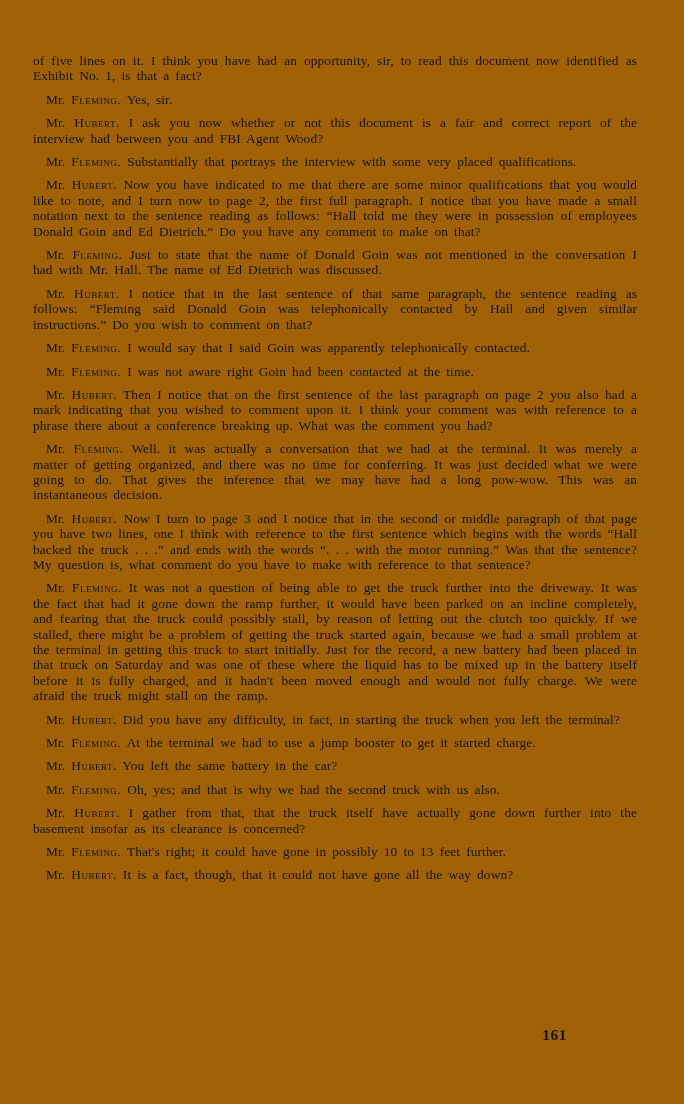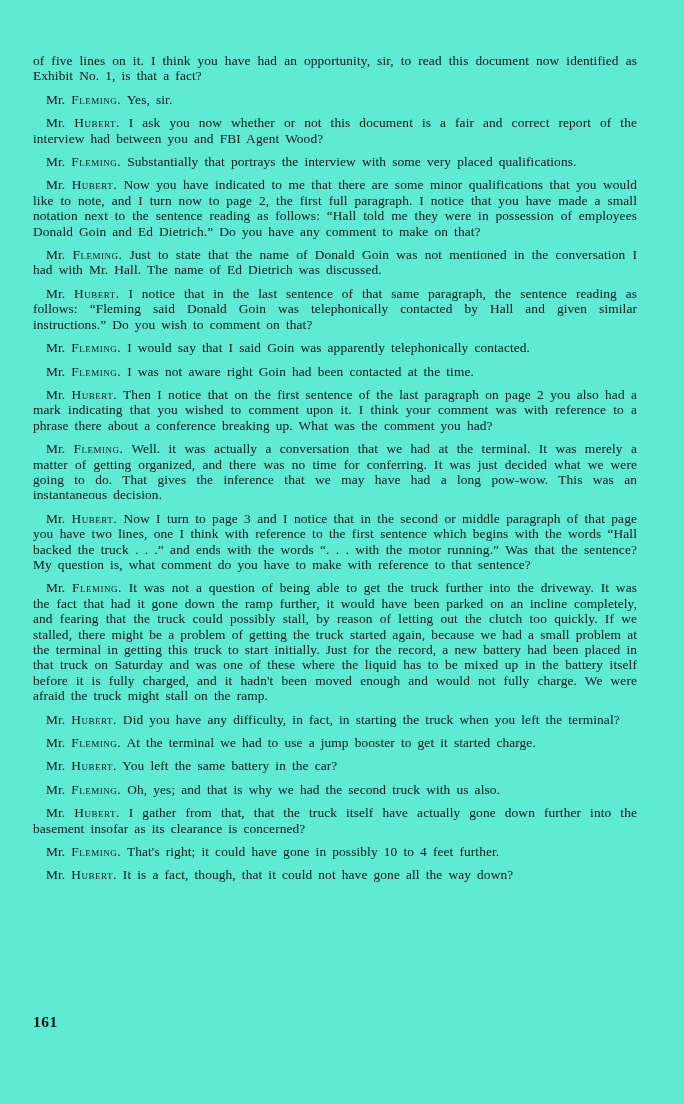--- a/index.html
+++ b/index.html
@@ -11,21 +11,21 @@
     width: 684px;
     height: 1104px;
     overflow: hidden;
     position: relative;
   }
   .page {
     box-sizing: border-box;
     width: 684px;
     height: 1104px;
     padding: 53px 47px 0 33px;
-    background: #5eead4;
+    background: #a16207;
     color: #141414;
     font-family: "Liberation Serif", "DejaVu Serif", serif;
   }
   .text-block {
     min-height: 951px;
   }
   .para {
     margin: 0;
     text-align: justify;
     font-size: 13.4px;
@@ -36,23 +36,23 @@
   }
   .para.indent {
     text-indent: 13px;
     margin-top: 8px;
   }
   .speaker-name {
     font-variant: small-caps;
     letter-spacing: 0.5px;
   }
   .page-number-row {
-    text-align: left;
+    text-align: right;
     padding-right: 70px;
-    margin-top: 9px;
+    margin-top: 22px;
   }
   .page-number {
     font-weight: 700;
     font-size: 15.5px;
     letter-spacing: 0.5px;
     color: #141414;
   }
 </style>
 </head>
 <body>
@@ -70,19 +70,19 @@
       <p class="para indent"><span>Mr. </span><span class="speaker-name">Fleming.</span><span> I was not aware right Goin had been contacted at the time.</span></p>
       <p class="para indent"><span>Mr. </span><span class="speaker-name">Hubert.</span><span> Then I notice that on the first sentence of the last paragraph on page 2 you also had a mark indicating that you wished to comment upon it.  I think your comment was with reference to a phrase there about a conference breaking up.  What was the comment you had?</span></p>
       <p class="para indent"><span>Mr. </span><span class="speaker-name">Fleming.</span><span> Well. it was actually a conversation that we had at the terminal.  It was merely a matter of getting organized, and there was no time for conferring.  It was just decided what we were going to do.  That gives the inference that we may have had a long pow-wow.  This was an instantaneous decision.</span></p>
       <p class="para indent"><span>Mr. </span><span class="speaker-name">Hubert.</span><span> Now I turn to page 3 and I notice that in the second or middle paragraph of that page you have two lines, one I think with reference to the first sentence which begins with the words “Hall backed the truck . . .” and ends with the words “. . . with the motor running.”  Was that the sentence?  My question is, what comment do you have to make with reference to that sentence?</span></p>
       <p class="para indent"><span>Mr. </span><span class="speaker-name">Fleming.</span><span> It was not a question of being able to get the truck further into the driveway.  It was the fact that had it gone down the ramp further, it would have been parked on an incline completely, and fearing that the truck could possibly stall, by reason of letting out the clutch too quickly.  If we stalled, there might be a problem of getting the truck started again, because we had a small problem at the terminal in getting this truck to start initially.  Just for the record, a new battery had been placed in that truck on Saturday and was one of these where the liquid has to be mixed up in the battery itself before it is fully charged, and it hadn't been moved enough and would not fully charge.  We were afraid the truck might stall on the ramp.</span></p>
       <p class="para indent"><span>Mr. </span><span class="speaker-name">Hubert.</span><span> Did you have any difficulty, in fact, in starting the truck when you left the terminal?</span></p>
       <p class="para indent"><span>Mr. </span><span class="speaker-name">Fleming.</span><span> At the terminal we had to use a jump booster to get it started charge.</span></p>
       <p class="para indent"><span>Mr. </span><span class="speaker-name">Hubert.</span><span> You left the same battery in the car?</span></p>
       <p class="para indent"><span>Mr. </span><span class="speaker-name">Fleming.</span><span> Oh, yes; and that is why we had the second truck with us also.</span></p>
       <p class="para indent"><span>Mr. </span><span class="speaker-name">Hubert.</span><span> I gather from that, that the truck itself have actually gone down further into the basement insofar as its clearance is concerned?</span></p>
-      <p class="para indent"><span>Mr. </span><span class="speaker-name">Fleming.</span><span> That's right; it could have gone in possibly 10 to 4 feet further.</span></p>
+      <p class="para indent"><span>Mr. </span><span class="speaker-name">Fleming.</span><span> That's right; it could have gone in possibly 10 to 13 feet further.</span></p>
       <p class="para indent"><span>Mr. </span><span class="speaker-name">Hubert.</span><span> It is a fact, though, that it could not have gone all the way down?</span></p>
     </div>
   <div class="page-number-row">
     <span class="page-number">161</span>
   </div>
 </div>
 
 </body></html>

